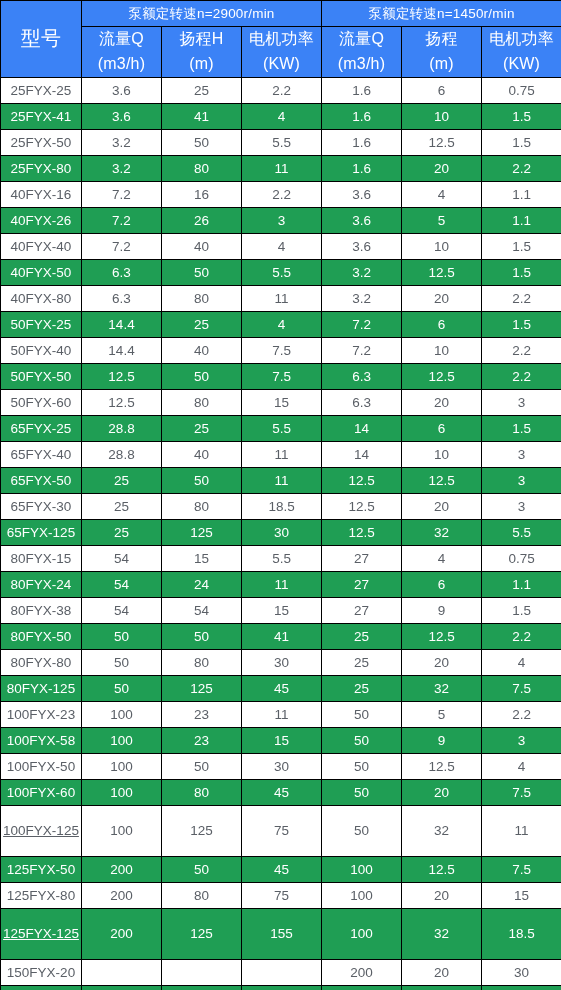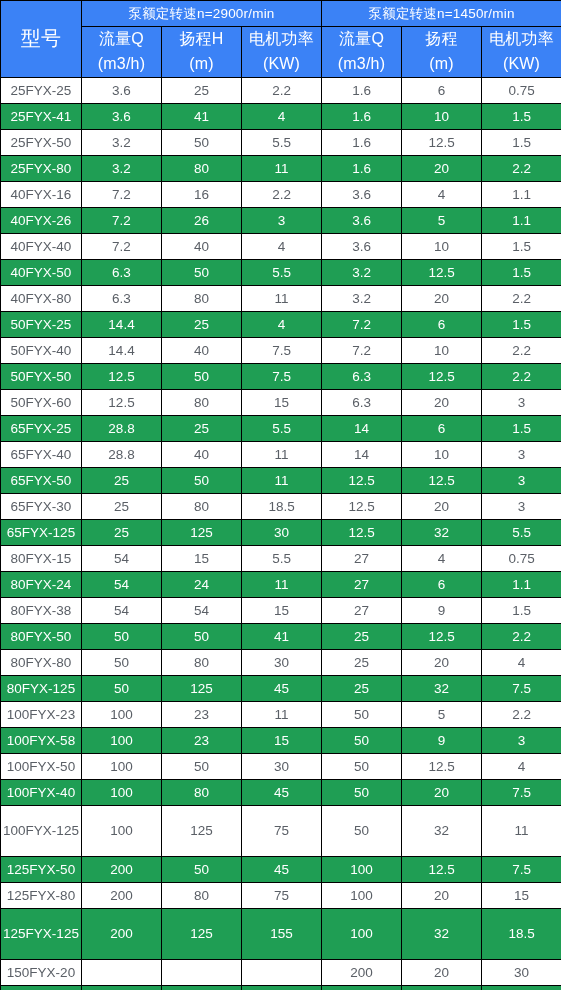--- a/index.html
+++ b/index.html
@@ -77,20 +77,21 @@
   
   tbody tr.tall { height: 50px; }
   tbody tr.tall td {
     height: 50px;
     line-height: 25px;
   }
   tbody tr.tall td.model {
     white-space: normal;
     line-height: 23px;
     padding: 2px 4px;
+    text-decoration: underline;
   }
   tbody td.empty { }
 </style>
 </head>
 <body>
 
 <table id="spec-table">
   <colgroup>
     <col class="c-model">
     <col class="c-data">
@@ -371,21 +372,21 @@
       <tr class="odd">
         <td class="model">100FYX-50</td>
         <td>100</td>
         <td>50</td>
         <td>30</td>
         <td>50</td>
         <td>12.5</td>
         <td>4</td>
       </tr>
       <tr class="even">
-        <td class="model">100FYX-40</td>
+        <td class="model">100FYX-60</td>
         <td>100</td>
         <td>80</td>
         <td>45</td>
         <td>50</td>
         <td>20</td>
         <td>7.5</td>
       </tr>
       <tr class="odd tall">
         <td class="model">100FYX-125</td>
         <td>100</td>

